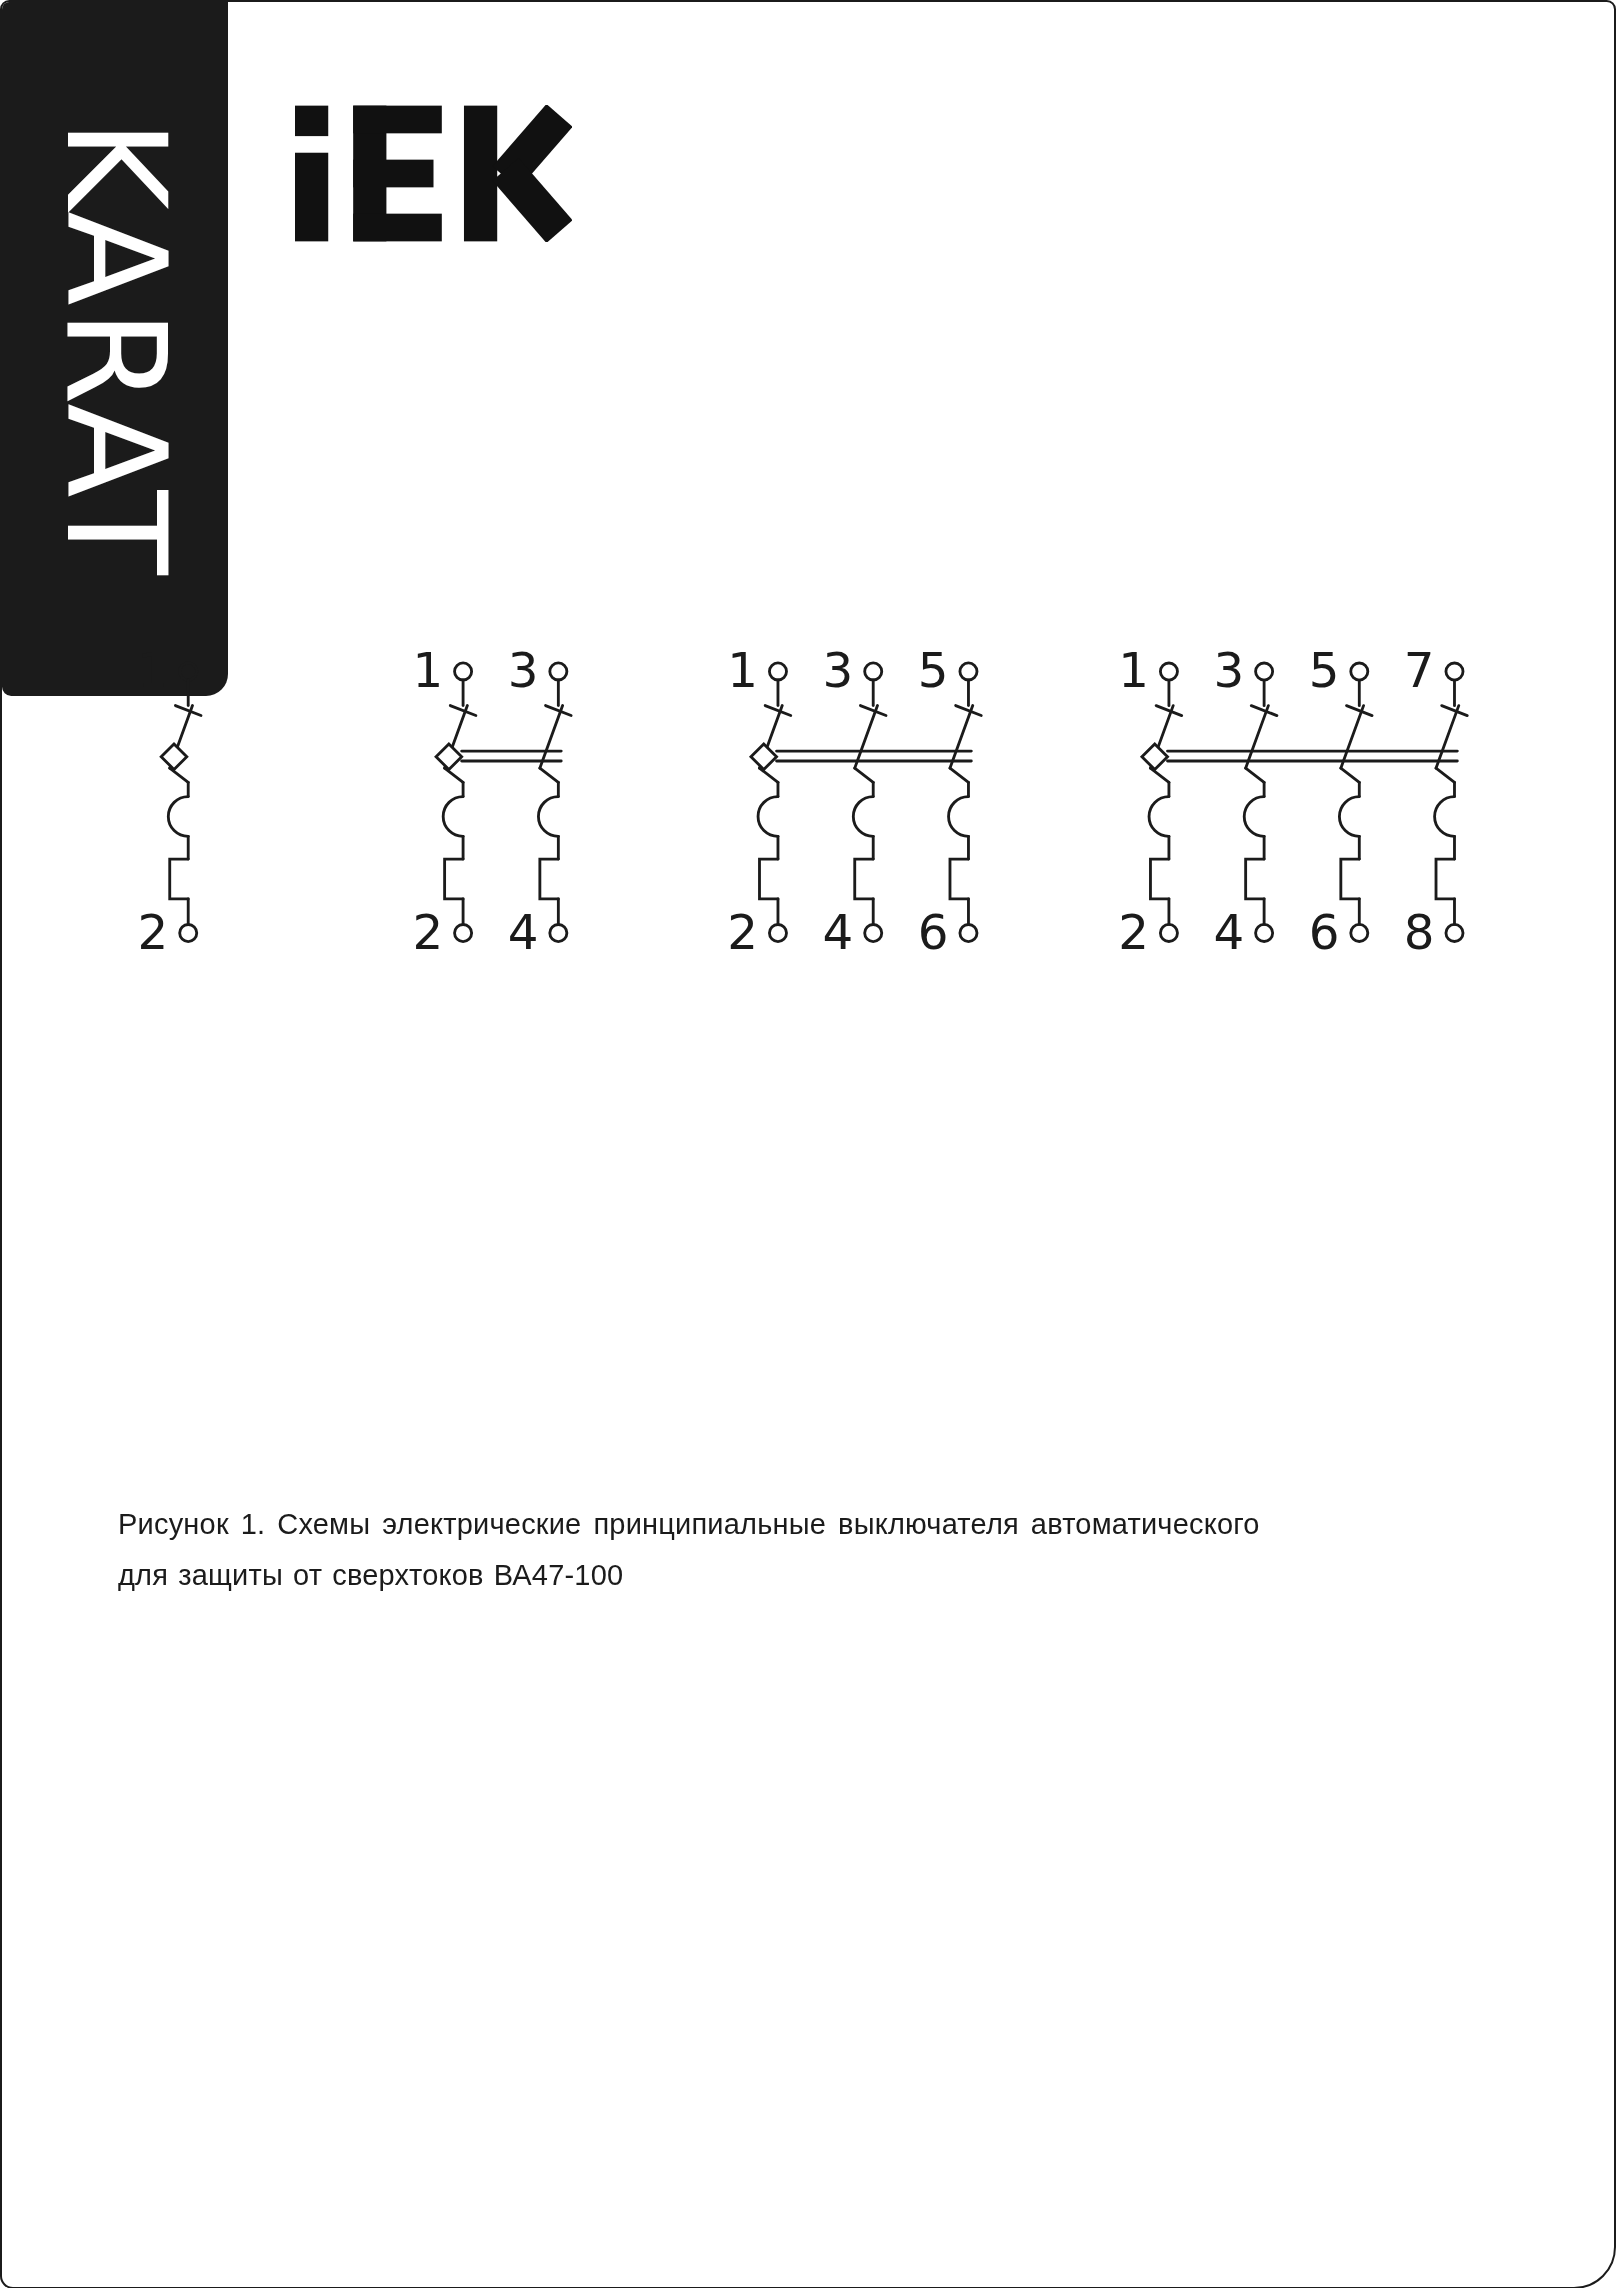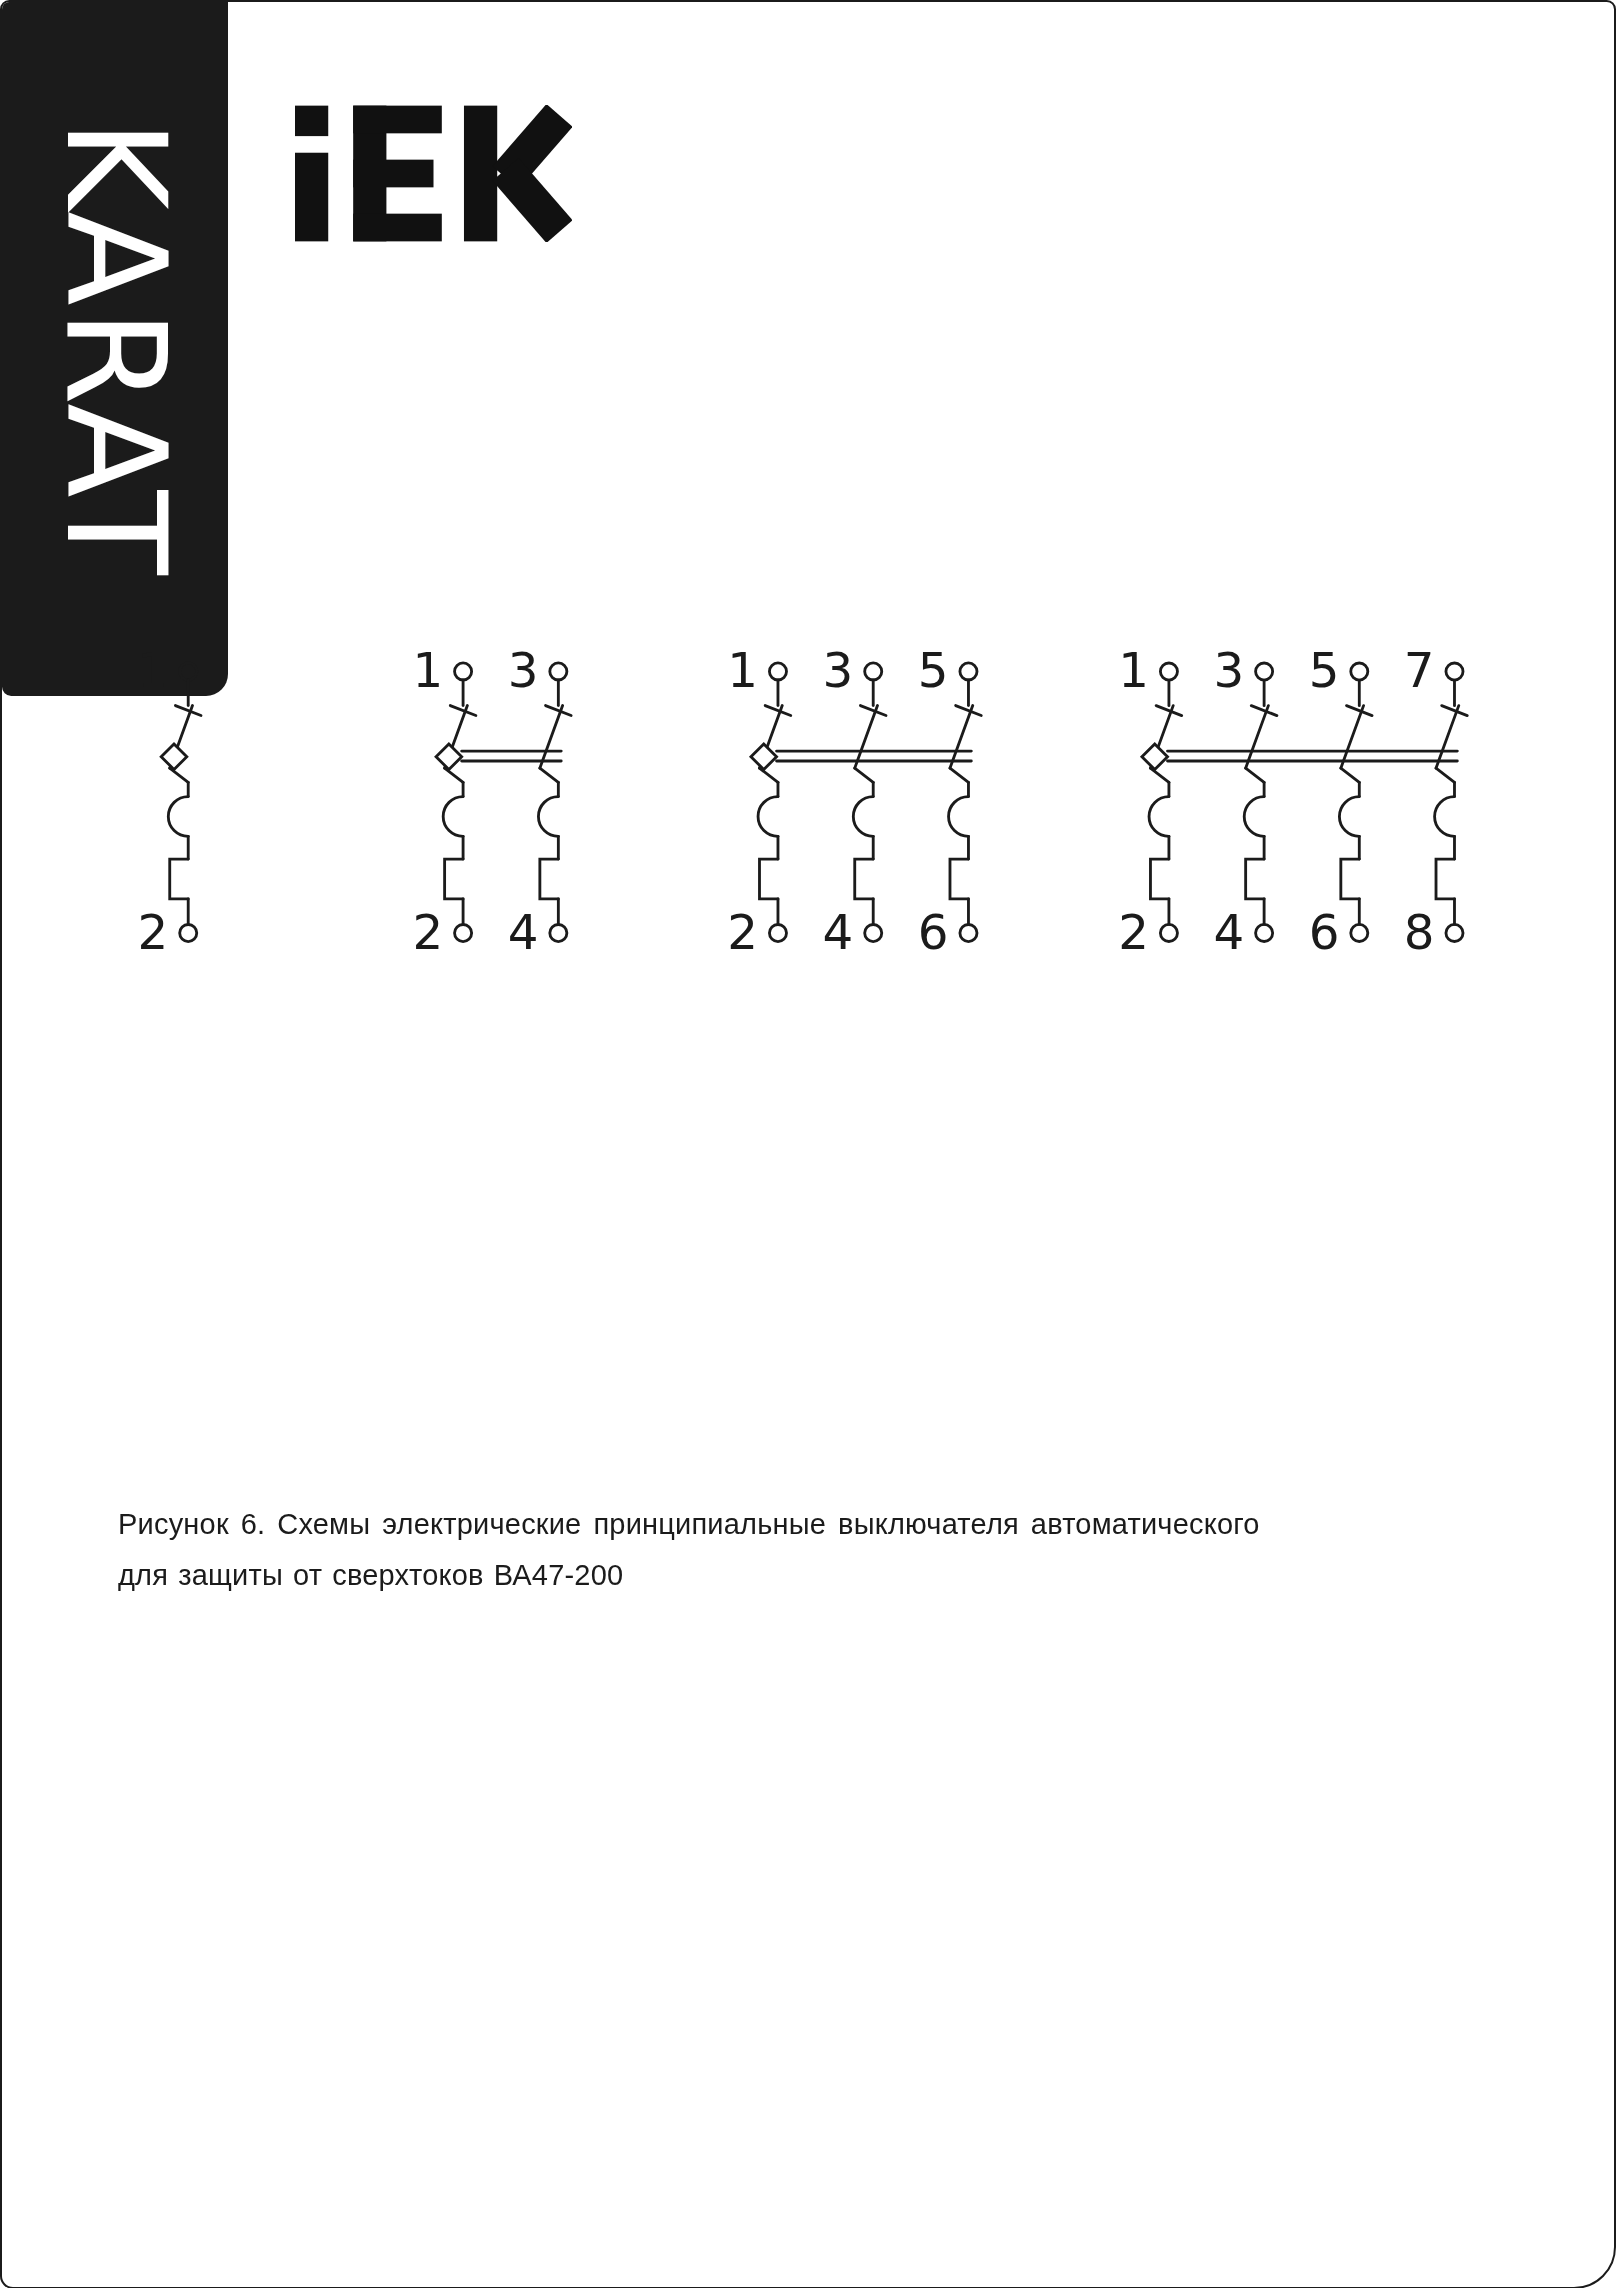--- a/index.html
+++ b/index.html
@@ -246,18 +246,18 @@
         <line x1="246" y1="98" x2="246" y2="108"></line>
         <path d="M 246 108 A 14 14 0 0 0 246 136"></path>
         <line x1="246" y1="136" x2="246" y2="152"></line>
         <polyline points="246,152 233,152 233,180 246,180"></polyline>
         <line x1="246" y1="180" x2="246" y2="198"></line>
         <circle cx="246" cy="204" r="6"></circle>
         <text x="232" y="215" text-anchor="end" font-size="34" font-family="DejaVu Sans, sans-serif" fill="#1b1b1b" stroke="none">8</text>
       </svg></div>
 
   <div class="caption">
-    <div class="caption-line">Рисунок 6. Схемы электрические принципиальные выключателя автоматического</div>
-    <div class="caption-line second">для защиты от сверхтоков ВА47-200</div>
+    <div class="caption-line">Рисунок 1. Схемы электрические принципиальные выключателя автоматического</div>
+    <div class="caption-line second">для защиты от сверхтоков ВА47-100</div>
   </div>
 
 </div>
 
 
 </body></html>

